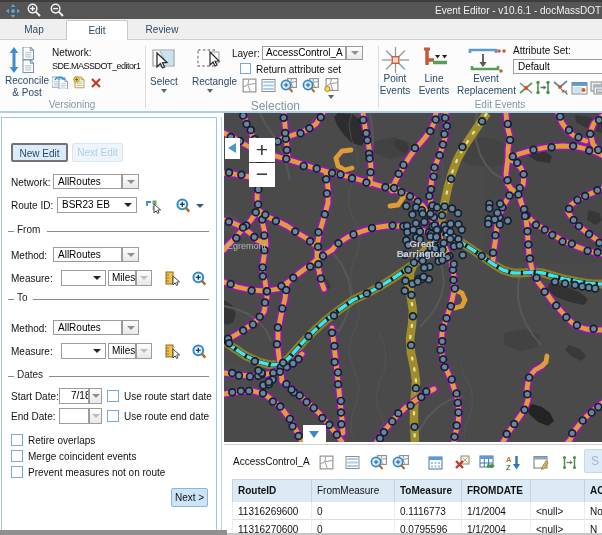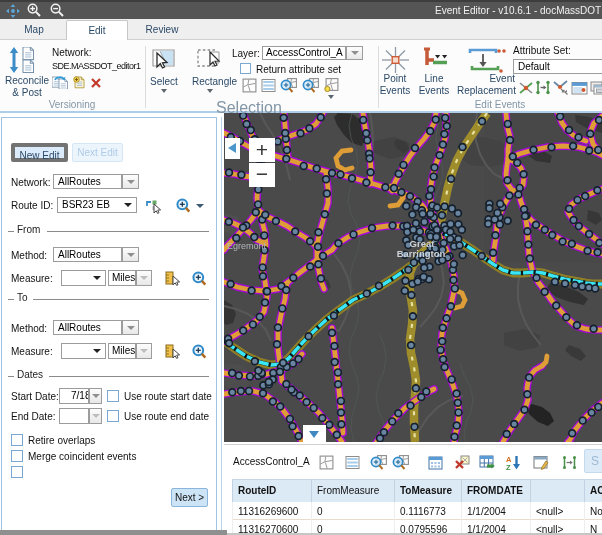--- a/index.html
+++ b/index.html
@@ -150,21 +150,21 @@
         <line x1="9.2" y1="10.2" x2="12.5" y2="14" stroke="#ad6a1f" stroke-width="2"></line>
       </svg></div>
 <div class="ab" style="left:324px;top:78px"><svg width="15" height="15" viewBox="0 0 15 15" style="">
         <g transform="translate(1.5,0)">
           <rect x="0.6" y="0.6" width="11.8" height="11.8" fill="#fdfdfd" stroke="#8d8d8d" stroke-width="1.1"></rect>
           <path d="M5.8500000000000005 1 L4.94 5.8500000000000005 L1 7.8 M4.94 5.8500000000000005 L12 4.55 M5.46 6.5 L7.15 12" stroke="#9a9a9a" fill="none" stroke-width="1"></path>
         </g>
         <circle cx="3.4" cy="11" r="2.6" fill="#f5e04a" stroke="#a8872c"></circle>
       </svg></div>
 <div class="ab" style="left:328px;top:95px;width:0;height:0;border-left:3.5px solid transparent;border-right:3.5px solid transparent;border-top:4px solid #5b666e"></div>
-<div class="ab" style="left:216px;top:99px;width:84px;text-align:left;color:#8296a6;font-size:16px">Selection</div>
+<div class="ab" style="left:216px;top:99px;width:84px;text-align:right;color:#8296a6;font-size:12px">Selection</div>
 <div class="ab" style="left:382px;top:47px"><svg width="27" height="26" viewBox="0 0 27 26" style="">
         <g stroke="#8e9aa5" stroke-width="1.3">
           <line x1="13.5" y1="0" x2="13.5" y2="9"></line>
           <line x1="13.5" y1="17" x2="13.5" y2="26"></line>
           <line x1="0" y1="13" x2="9" y2="13"></line>
           <line x1="18" y1="13" x2="27" y2="13"></line>
           <line x1="4" y1="3.5" x2="10.3" y2="9.8"></line>
           <line x1="16.7" y1="16.2" x2="23" y2="22.5"></line>
           <line x1="23" y1="3.5" x2="16.7" y2="9.8"></line>
           <line x1="10.3" y1="16.2" x2="4" y2="22.5"></line>
@@ -183,21 +183,21 @@
 <div class="ab nav" style="left:414px;top:73px;width:40px;text-align:center;line-height:11.5px">Line<br>Events</div>
 <div class="ab" style="left:468px;top:47px"><svg width="38" height="26" viewBox="0 0 38 26" style="">
         <path d="M2 6v-3h26v3" fill="none" stroke="#5b9bd5" stroke-width="2.6"></path>
         <circle cx="31" cy="4" r="1.8" fill="#cd5b35"></circle>
         <circle cx="36" cy="4" r="1.8" fill="#cd5b35"></circle>
         <path d="M15 7v9" stroke="#555" stroke-width="1.8"></path>
         <path d="M15 20l-3.6-5h7.2z" fill="#555"></path>
         <path d="M4 19v3h26v-3" fill="none" stroke="#56a055" stroke-width="2.6"></path>
         <circle cx="33" cy="24" r="1.8" fill="#cd5b35"></circle>
       </svg></div>
-<div class="ab nav" style="left:457px;top:73px;width:58px;text-align:right;line-height:11.5px">Event<br>Replacement</div>
+<div class="ab nav" style="left:457px;top:73px;width:58px;text-align:center;line-height:11.5px">Event<br>Replacement</div>
 <div class="ab" style="left:513px;top:45px;color:#111">Attribute Set:</div>
 <div style="position:absolute;left:513px;top:59px;width:95px;height:15px;background:#fff;border:1px solid #9c9c9c;box-sizing:border-box;line-height:13px;padding-left:4px;color:#000;overflow:hidden">Default</div>
 <div class="ab" style="left:519px;top:81px"><svg width="15" height="14" viewBox="0 0 15 14" style="">
         <line x1="1" y1="12" x2="13" y2="2" stroke="#56a055" stroke-width="1.8"></line>
         <line x1="1" y1="2" x2="13" y2="12" stroke="#8a8a8a" stroke-width="1.6"></line>
         <circle cx="7" cy="7" r="2.2" fill="#d35a2e"></circle>
       </svg></div>
 <div class="ab" style="left:535px;top:80px"><svg width="16" height="15" viewBox="0 0 16 15" style="">
         <g stroke="#4b9149" stroke-width="1.6">
           <line x1="3" y1="2" x2="3" y2="13"></line>
@@ -698,21 +698,21 @@
 </div>
 <div class="ab" style="left:225px;top:138px;width:15px;height:21px;background:#fff">
       <span style="position:absolute;left:3px;top:5px;width:0;height:0;border-top:5.5px solid transparent;border-bottom:5.5px solid transparent;border-right:8px solid #4b96cb"></span>
     </div>
 <div class="ab" style="left:249px;top:138px;width:26px;height:24px;background:#fff;color:#333;font-size:21px;text-align:center;line-height:23px">+</div>
 <div class="ab" style="left:249px;top:163px;width:26px;height:24px;background:#fff;color:#333;font-size:21px;text-align:center;line-height:21px">−</div>
 <div class="ab" style="left:303px;top:425px;width:23px;height:17px;background:#fff">
       <span style="position:absolute;left:6px;top:6px;width:0;height:0;border-left:5.5px solid transparent;border-right:5.5px solid transparent;border-top:7px solid #3f88c0"></span>
     </div>
 <div class="ab" style="left:1px;top:117px;width:216px;height:415px;background:#fff;border:1px solid #9dc3e6;box-sizing:border-box"></div>
-<div class="ab nav" style="left:11px;top:143px;width:57px;height:19px;background:#dcebfb;border:4px solid #737373;border-radius:2px;box-sizing:border-box;text-align:center;line-height:17px">New Edit</div>
+<div class="ab nav" style="left:11px;top:143px;width:57px;height:19px;background:#dcebfb;border:2px solid #737373;border-radius:2px;box-sizing:border-box;text-align:center;line-height:17px">New Edit</div>
 <div class="ab" style="left:72px;top:143px;width:51px;height:19px;background:#edf5fc;border:1px solid #d5e7f6;border-radius:2px;box-sizing:border-box;text-align:center;line-height:17px;color:#aecce8">Next Edit</div>
 <div class="ab" style="left:11px;top:177px;color:#111">Network:</div>
 <div style="position:absolute;left:53px;top:174px;width:69px;height:15px;background:#fff;border:1px solid #9c9c9c;box-sizing:border-box;line-height:13px;padding-left:4px;color:#000;overflow:hidden">AllRoutes</div>
 <div style="position:absolute;left:122px;top:174px;width:17px;height:15px;background:linear-gradient(#fdfdfd,#e8e8e8);border:1px solid #9c9c9c;box-sizing:border-box">
       <span style="position:absolute;left:50%;top:50%;margin:-2px 0 0 -4px;width:0;height:0;border-left:4px solid transparent;border-right:4px solid transparent;border-top:4.5px solid #8f8f8f"></span>
     </div>
 <div class="ab" style="left:11px;top:200px;color:#111">Route ID:</div>
 <div style="position:absolute;left:57px;top:197px;width:80px;height:16px;background:#fff;border:1px solid #9c9c9c;box-sizing:border-box;line-height:14px;padding-left:4px;color:#000;overflow:hidden">BSR23 EB<span style="position:absolute;right:4px;top:50%;margin-top:-2px;width:0;height:0;border-left:4px solid transparent;border-right:4px solid transparent;border-top:4.5px solid #222"></span></div>
 <div class="ab" style="left:146px;top:199px"><svg width="16" height="15" viewBox="0 0 16 15" style="">
         <path d="M1 7v-4h4" fill="none" stroke="#3c8dc8" stroke-width="1.8"></path>
@@ -804,20 +804,21 @@
 <div style="position:absolute;left:89px;top:408px;width:13px;height:16px;background:linear-gradient(#fdfdfd,#e8e8e8);border:1px solid #9c9c9c;box-sizing:border-box">
       <span style="position:absolute;left:50%;top:50%;margin:-2px 0 0 -4px;width:0;height:0;border-left:4px solid transparent;border-right:4px solid transparent;border-top:4.5px solid #bdbdbd"></span>
     </div>
 <div style="position:absolute;left:107px;top:410px;width:12px;height:12px;background:#fff;border:1px solid #7aa8d2;box-sizing:border-box"></div>
 <div class="ab" style="left:124px;top:411px;color:#111">Use route end date</div>
 <div style="position:absolute;left:11px;top:434px;width:12px;height:12px;background:#fff;border:1px solid #7aa8d2;box-sizing:border-box"></div>
 <div class="ab" style="left:28px;top:435px;color:#111">Retire overlaps</div>
 <div style="position:absolute;left:11px;top:450px;width:12px;height:12px;background:#fff;border:1px solid #7aa8d2;box-sizing:border-box"></div>
 <div class="ab" style="left:28px;top:451px;color:#111">Merge coincident events</div>
 <div style="position:absolute;left:11px;top:466px;width:12px;height:12px;background:#fff;border:1px solid #7aa8d2;box-sizing:border-box"></div>
+<div class="ab" style="left:28px;top:467px;color:#111">Prevent measures not on route</div>
 <div class="ab" style="left:171px;top:488px;width:37px;height:19px;background:#cde3f6;border:1px solid #8ab6dd;border-radius:2px;box-sizing:border-box;text-align:center;line-height:17px;color:#111">Next &gt;</div>
 <div class="ab" style="left:218px;top:117px;width:6px;height:415px;background:#fff"></div>
 <div class="ab" style="left:221px;top:117px;width:1px;height:415px;background:#b8d4ec"></div>
 <div class="ab" style="left:224px;top:442px;width:378px;height:93px;background:#fff"></div>
 <div class="ab" style="left:224px;top:444px;width:378px;height:1px;background:#d0d0d0"></div>
 <div class="ab" style="left:233px;top:456px;color:#111">AccessControl_A</div>
 <div class="ab" style="left:319px;top:455px"><svg width="15" height="15" viewBox="0 0 15 15" style="">
         <g transform="translate(0.5,0.5)">
           <rect x="0.6" y="0.6" width="12.8" height="12.8" fill="#fdfdfd" stroke="#8d8d8d" stroke-width="1.1"></rect>
           <path d="M6.3 1 L5.32 6.3 L1 8.4 M5.32 6.3 L13 4.8999999999999995 M5.88 7.0 L7.700000000000001 13" stroke="#9a9a9a" fill="none" stroke-width="1"></path>

